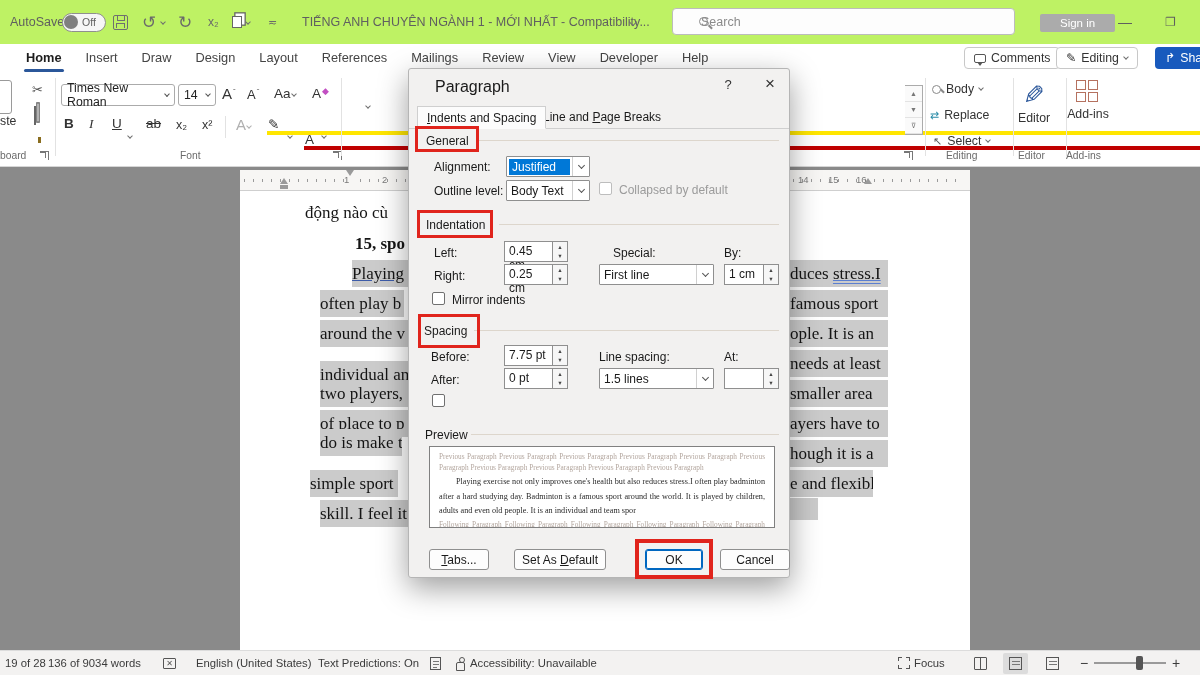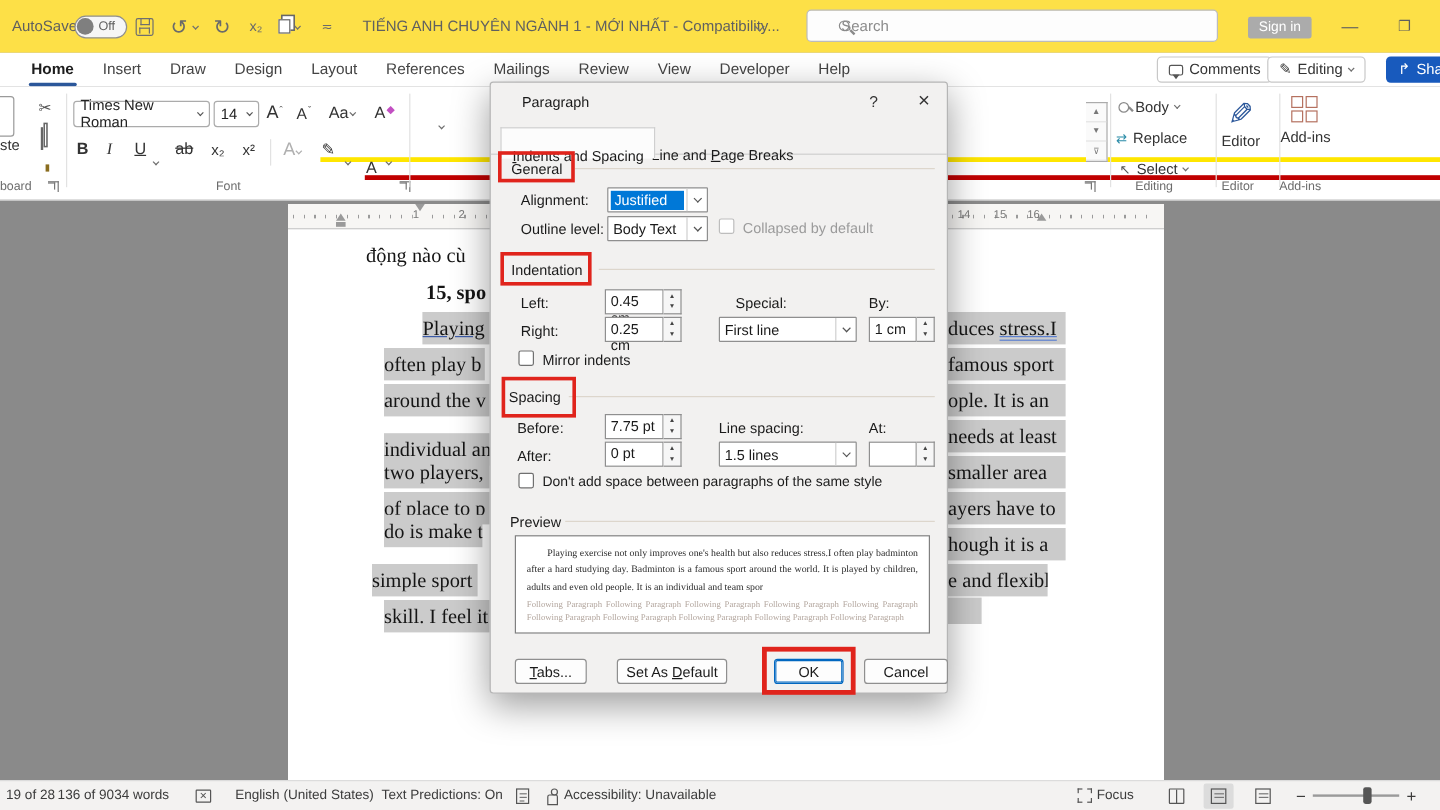--- a/index.html
+++ b/index.html
@@ -2,40 +2,40 @@
 <html><head>
 <meta charset="utf-8">
 <style>
   * { margin:0; padding:0; box-sizing:border-box; }
   html,body { width:1200px; height:675px; overflow:hidden; }
   body { font-family:"Liberation Sans", sans-serif; }
   #app { position:relative; width:1200px; height:675px; background:#8a8a8a; overflow:hidden; }
   .abs { position:absolute; }
 
   
-  #titlebar { position:absolute; left:0; top:0; width:1200px; height:44px; background:#fde047; }
+  #titlebar { position:absolute; left:0; top:0; width:1200px; height:44px; background:#bef264; }
   .tb-item { position:absolute; top:0; height:44px; display:flex; align-items:center; color:#5f5f5f; }
   .autosave-label { left:10px; font-size:12.5px; }
   .toggle { left:62px; }
   .toggle .pill { width:44px; height:19px; border:1px solid #8f8f8f; border-radius:10px; background:#f6f6f6; display:flex; align-items:center; padding:1px; }
   .toggle .knob { width:14px; height:14px; border-radius:50%; background:#7f7f7f; }
   .toggle .off { font-size:10.5px; margin-left:4px; color:#5f5f5f; }
   .ticon { font-size:17px; color:#6a6a6a; }
   .floppy { width:15px; height:15px; border:1.6px solid #6f6f6f; border-radius:2px; position:relative; }
   .floppy::before { content:""; position:absolute; left:3px; top:-1px; width:6px; height:5px; border:1.4px solid #6f6f6f; border-top:0; }
   .floppy::after { content:""; position:absolute; left:2px; bottom:1px; width:7px; height:4px; border:1.4px solid #6f6f6f; border-bottom:0; }
   .cv { width:6px; height:6px; border-right:1.4px solid #6f6f6f; border-bottom:1.4px solid #6f6f6f; transform:rotate(45deg); display:inline-block; }
   .doc-title { left:302px; font-size:12.5px; color:#606060; white-space:nowrap; }
   #searchbox { position:absolute; left:672px; top:8px; width:343px; height:27px; background:#fdfdfd; border:1px solid #bcbcbc; border-radius:4px; display:flex; align-items:center; padding-left:28px; }
   .mag { position:absolute; left:26px; width:9px; height:9px; border:1.6px solid #8a8a8a; border-radius:50%; }
   .mag::after { content:""; position:absolute; left:8px; top:8px; width:5px; height:1.6px; background:#8a8a8a; transform:rotate(45deg); }
   #searchbox input { border:0; outline:0; background:transparent; font-size:12.5px; color:#444; width:260px; font-family:"Liberation Sans",sans-serif; }
   #searchbox input::placeholder { color:#8b8b8b; }
   .signin { left:1040px; top:12px; height:21px; }
-  .signin .btn-gray { background:#ababab; color:#fff; font-size:11.5px; padding:3px 9px; border-radius:2px; }
+  .signin .btn-gray { background:#ababab; color:#fff; font-size:11.5px; padding:3px 20px; border-radius:2px; }
   .winctl { font-size:14px; color:#5f5f5f; }
 
   
   #tabrow { position:absolute; left:0; top:44px; width:1200px; height:28px; background:#ffffff; }
   .rtab { position:relative; display:inline-block; font-size:12.8px; color:#444; padding:6px 12px 8px 12px; cursor:default; }
   .rtab.active { color:#1d1d1d; font-weight:bold; }
   .rtab.active::after { content:""; position:absolute; left:10px; right:10px; bottom:1px; height:3px; border-radius:2px; background:#2b579a; }
   #tabrow .tabs-left { position:absolute; left:14px; top:0; white-space:nowrap; }
   .pillbtn { position:absolute; top:3px; height:22px; border:1px solid #c8c8c8; border-radius:4px; background:#fff; display:flex; align-items:center; gap:5px; padding:0 9px; font-size:12.3px; color:#333; }
   .sharebtn { position:absolute; left:1155px; top:3px; height:22px; background:#185abd; color:#fff; border-radius:4px; display:flex; align-items:center; gap:5px; padding:0 10px; font-size:12.3px; }
@@ -93,24 +93,24 @@
   
   #page { position:absolute; left:240px; top:191px; width:730px; height:459px; background:#ffffff; }
   .dline { position:absolute; font-family:"Liberation Serif",serif; font-size:17px; color:#151515; height:27px; line-height:27px; white-space:nowrap; overflow:hidden; }
   .sel { background:#cbcbcb; }
   .u-link { text-decoration:underline; text-decoration-color:#3c5ba8; }
   .u-gram { text-decoration:underline; text-decoration-color:#5b7fd0; text-decoration-style:double; }
   .u-dot { text-decoration-style:dotted; text-decoration-color:#7b68ae;text-align:center; }
 
   
   #dlg { position:absolute; left:408px; top:68px; width:382px; height:510px; background:#f2f1f0; border:1px solid #b5b5b5; border-radius:3px; box-shadow:0 10px 30px rgba(0,0,0,.38); font-size:12px; color:#1a1a1a; }
-  .dlg-title { position:absolute; left:26px; top:9px; font-size:12px; color:#1a1a1a; }
+  .dlg-title { position:absolute; left:26px; top:9px; font-size:16px; color:#1a1a1a; }
   .dlg-help { position:absolute; left:308px; top:8px; width:22px; height:18px; text-align:center; font-size:13px; color:#333; }
   .dlg-close { position:absolute; left:346px; top:3px; width:30px; height:24px; text-align:center; font-size:17px; color:#333; line-height:24px; }
-  .dtab { position:absolute; top:37px; height:22px; padding:12px 9px; line-height:22px; font-size:12px; color:#1a1a1a; background:transparent; }
+  .dtab { position:absolute; top:37px; height:22px; padding:0 9px; line-height:22px; font-size:12px; color:#1a1a1a; background:transparent; }
   .dtab.active { background:#fcfcfc; border:1px solid #cfcfcf; border-bottom:1px solid #fcfcfc; z-index:2; height:23px; }
   .tabline { position:absolute; left:0; top:59px; width:380px; height:1px; background:#cfcfcf; }
   .acc { text-decoration:underline; }
   .sect { position:absolute; font-size:12px; color:#1a1a1a; }
   .sect-rule { position:absolute; height:1px; background:#ddd6cc; }
   .dlabel { position:absolute; font-size:12px; color:#1a1a1a; white-space:nowrap; }
   .gray-lbl { color:#9b9b9b; }
   .dd { position:absolute; height:21px; background:#fff; border:1px solid #8f8f8f; border-radius:1px; display:flex; align-items:center; }
   .dd .val { flex:1; padding:0 4px; font-size:12px; white-space:nowrap; overflow:hidden; }
   .dd .val.hlblue { background:#0078d7; color:#fff; margin:2px; padding:1px 3px; }
@@ -472,25 +472,25 @@
         </span>
       </div>
     <div class="spin" style="left:315px;top:299px">
         <span class="val" style="width:40px"></span>
         <span class="btns">
           <span>▲</span>
           <span>▼</span>
         </span>
       </div>
     <div class="cbx" style="left:23px;top:325px"></div>
-    <div class="dlabel" style="left:43px;top:326px;font-size:11.6px">Don't add space between paragraphs of the same style</div>
 
     <div class="sect" style="left:16px;top:359px">Preview</div>
     <div class="sect-rule" style="left:62px;top:365px;width:308px"></div>
     <div class="prevbox">
+      <div class="prev-gray">Previous Paragraph Previous Paragraph Previous Paragraph Previous Paragraph Previous Paragraph Previous Paragraph Previous Paragraph Previous Paragraph Previous Paragraph Previous Paragraph</div>
       <div class="prev-main">Playing exercise not only improves one's health but also reduces stress.I often play badminton after a hard studying day. Badminton is a famous sport around the world. It is played by children, adults and even old people. It is an individual and team spor</div>
       <div class="prev-gray">Following Paragraph Following Paragraph Following Paragraph Following Paragraph Following Paragraph Following Paragraph Following Paragraph Following Paragraph Following Paragraph Following Paragraph</div>
     </div>
 
     <div class="dbtn" style="left:20px;width:60px">
         <span><span class="acc">T</span><span>abs...</span></span>
       </div>
     <div class="dbtn" style="left:105px;width:92px">
         <span><span>Set As </span><span class="acc">D</span><span>efault</span></span>
       </div>

